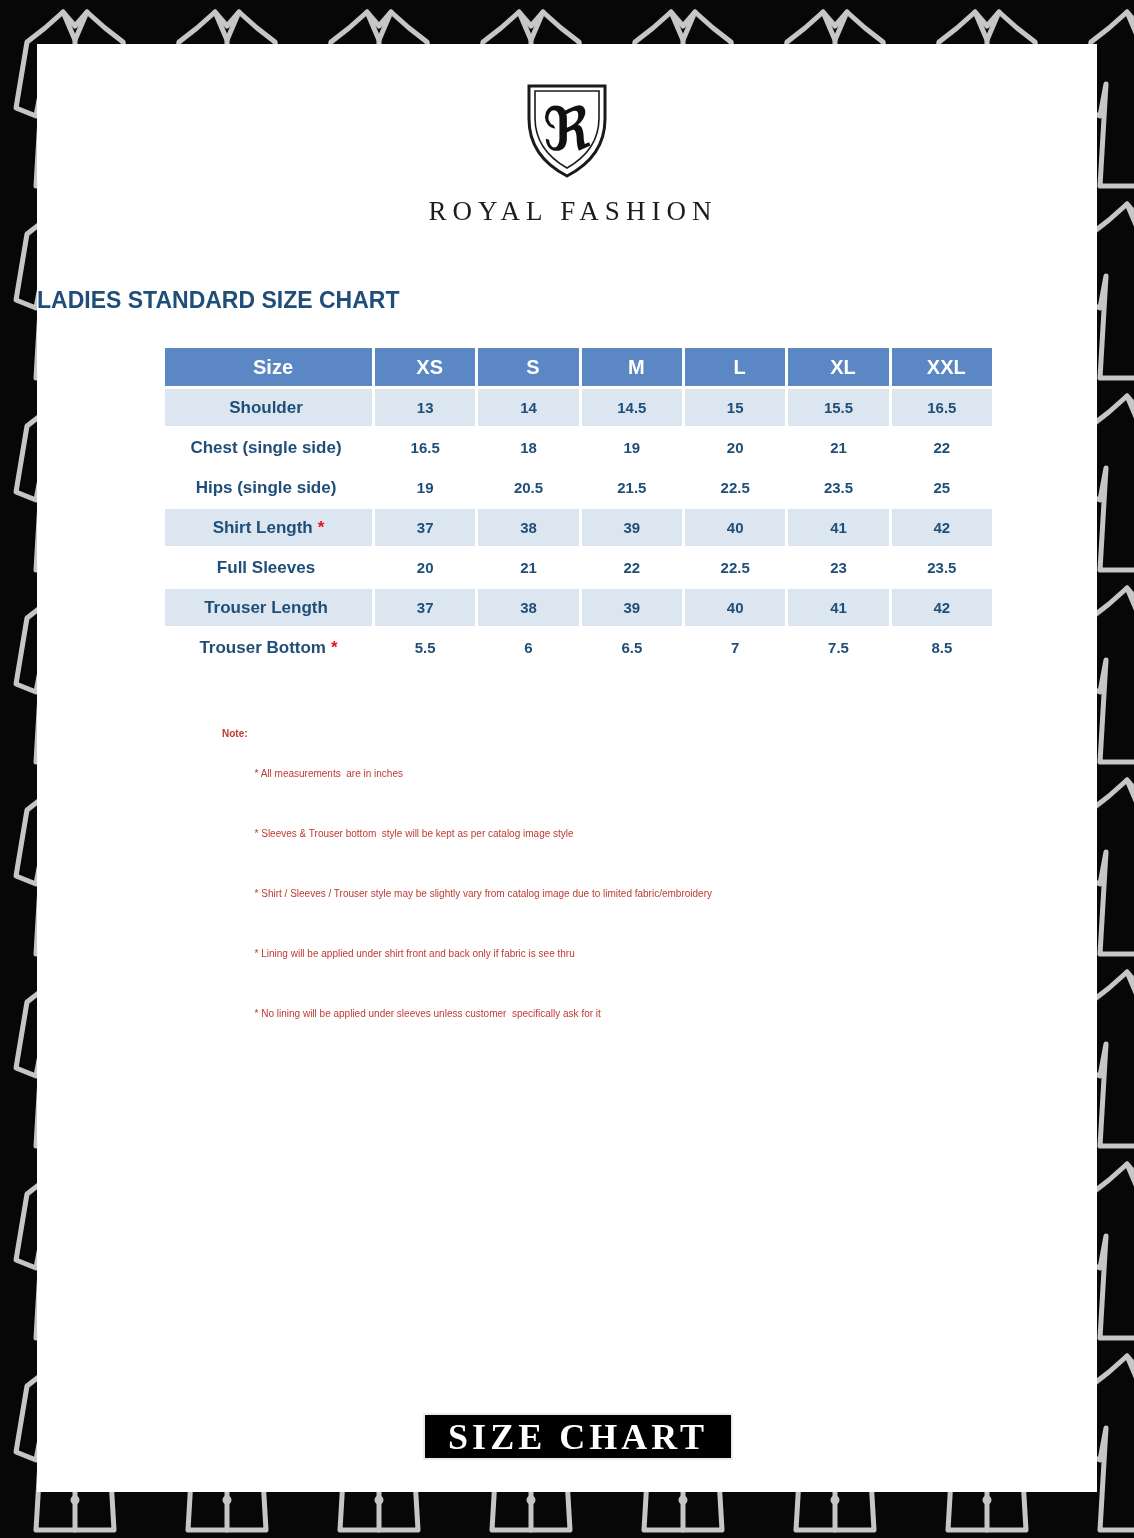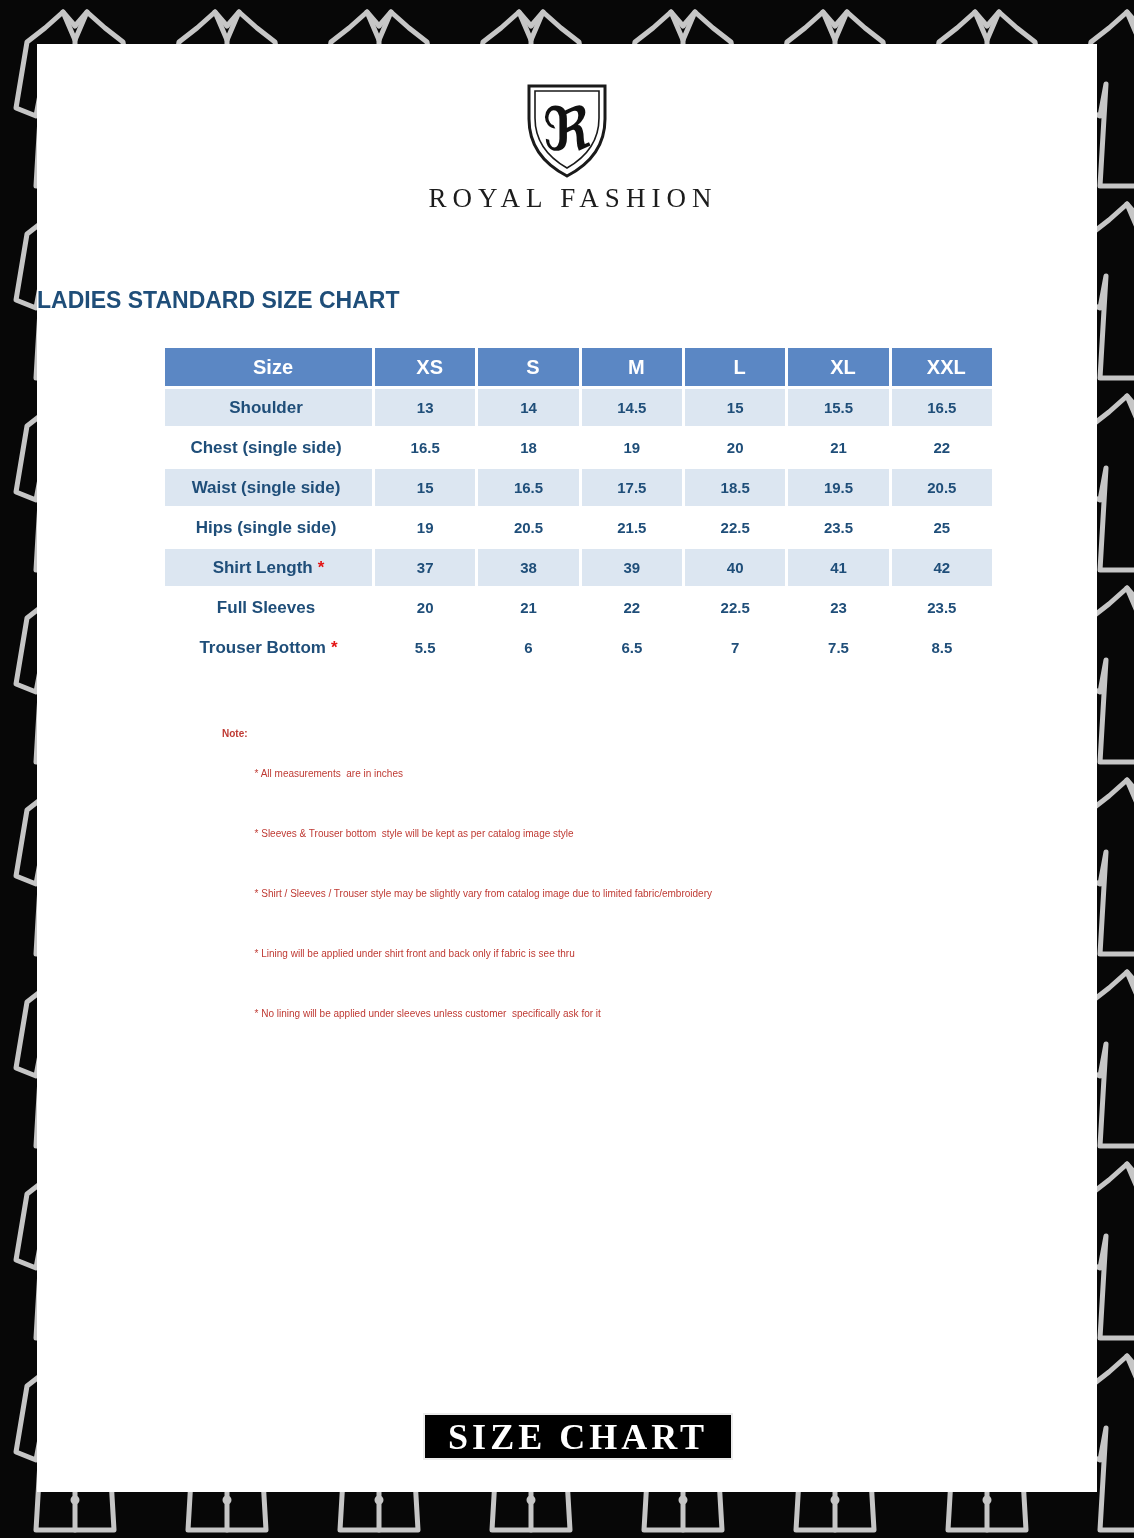--- a/index.html
+++ b/index.html
@@ -11,21 +11,21 @@
   }
   .bg-svg { position:absolute; left:0; top:0; }
   .page {
     position:absolute; left:37px; top:44px; width:1060px; height:1448px;
     background:#ffffff;
   }
   
   .logo-wrap { position:absolute; top:38px; left:0; width:100%; text-align:center; }
   .shield { display:block; margin:0 auto; }
   .brand-name {
-    margin-top:3px;
+    margin-top:16px;
     font-family:"Liberation Serif", serif;
     font-size:27px; letter-spacing:6px; color:#1c1c1c; font-weight:normal;padding-left:12px;
   }
   
   .doc-title {
     position:absolute; top:243px; left:0; width:100%; 
     font-size:23px; font-weight:bold; color:#1f4e79; letter-spacing:0px;
   }
   
   .size-table {
@@ -132,29 +132,20 @@
         </tr>
         <tr>
           <td class="lbl"><span>Chest (single side)</span><span class="ast"></span></td>
           <td>16.5</td>
           <td>18</td>
           <td>19</td>
           <td>20</td>
           <td>21</td>
           <td>22</td>
         </tr>
-        <tr class="alt">
-          <td class="lbl"><span>Waist (single side)</span><span class="ast"></span></td>
-          <td>15</td>
-          <td>16.5</td>
-          <td>17.5</td>
-          <td>18.5</td>
-          <td>19.5</td>
-          <td>20.5</td>
-        </tr>
         <tr>
           <td class="lbl"><span>Hips (single side)</span><span class="ast"></span></td>
           <td>19</td>
           <td>20.5</td>
           <td>21.5</td>
           <td>22.5</td>
           <td>23.5</td>
           <td>25</td>
         </tr>
         <tr class="alt">
@@ -167,20 +158,29 @@
           <td>42</td>
         </tr>
         <tr>
           <td class="lbl"><span>Full Sleeves</span><span class="ast"></span></td>
           <td>20</td>
           <td>21</td>
           <td>22</td>
           <td>22.5</td>
           <td>23</td>
           <td>23.5</td>
+        </tr>
+        <tr class="alt">
+          <td class="lbl"><span>Trouser Length</span><span class="ast"></span></td>
+          <td>37</td>
+          <td>38</td>
+          <td>39</td>
+          <td>40</td>
+          <td>41</td>
+          <td>42</td>
         </tr>
         <tr>
           <td class="lbl"><span>Trouser Bottom</span><span class="ast">*</span></td>
           <td>5.5</td>
           <td>6</td>
           <td>6.5</td>
           <td>7</td>
           <td>7.5</td>
           <td>8.5</td>
         </tr>

